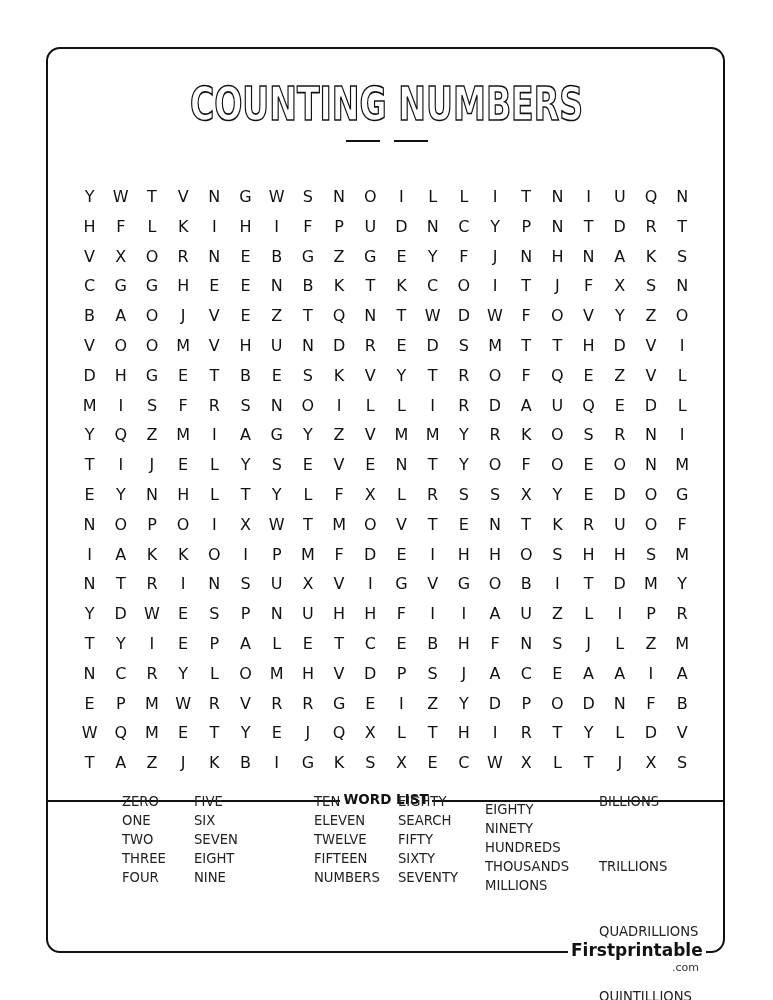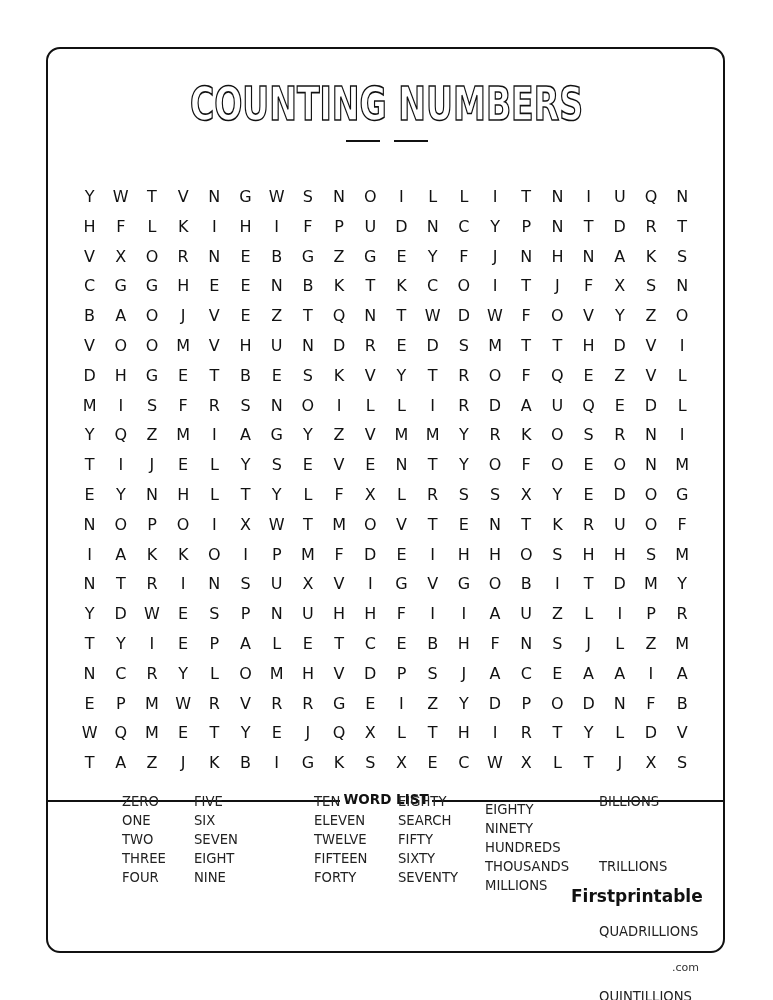--- a/index.html
+++ b/index.html
@@ -9,21 +9,21 @@
     .subtitle-row { position:absolute; left:0; top:140px; width:773px; display:flex; justify-content:center; align-items:center; gap:14px; }
     .dash { width:34px; height:2px; background:#111; }
     .subtitle { font-family:"DejaVu Sans", sans-serif; font-size:20px; color:#111; letter-spacing:0.2px; }
     .grid { position:absolute; left:74px; top:186px; display:grid; grid-template-columns:repeat(20, 31.2px); grid-auto-rows:29.8px; }
     .cell { text-align:center; font-size:16px; line-height:22px; color:#111; font-family:"DejaVu Sans", sans-serif; }
     .wl-line { position:absolute; top:800px; height:2px; background:#111; }
     .wl-label { position:absolute; left:340px; top:791px; width:92px; text-align:center; font-size:13.5px; font-weight:bold; color:#111; font-family:"DejaVu Sans", sans-serif; }
     .wordcols { position:absolute; left:122px; top:792px; display:flex;justify-content:flex-end; }
     .wcol { display:flex; flex-direction:column; }
     .word { font-size:13.2px; line-height:19px; color:#222; white-space:nowrap; font-family:"DejaVu Sans", sans-serif; }
-    .brand { position:absolute; left:568px; top:886px; font-weight:bold; font-size:17px; color:#111; background:#fff; padding:0 3px; font-family:"DejaVu Sans", sans-serif; }
+    .brand { position:absolute; left:568px; top:940px; font-weight:bold; font-size:17px; color:#111; background:#fff; padding:0 3px; font-family:"DejaVu Sans", sans-serif; }
     .brand-com { position:absolute; left:672px; top:961px; font-size:11px; color:#333; font-family:"DejaVu Sans", sans-serif; }
   </style>
 </head>
 <body>
 
 <div class="frame"></div>
 
 <div class="title">COUNTING NUMBERS</div>
 
 <div class="subtitle-row">
@@ -451,21 +451,21 @@
       <span class="word">SIX</span>
       <span class="word">SEVEN</span>
       <span class="word">EIGHT</span>
       <span class="word">NINE</span>
     </div>
     <div class="wcol" style="width: 84px; margin-left: 48px;">
       <span class="word">TEN</span>
       <span class="word">ELEVEN</span>
       <span class="word">TWELVE</span>
       <span class="word">FIFTEEN</span>
-      <span class="word">FORTY</span>
+      <span class="word">NUMBERS</span>
     </div>
     <div class="wcol" style="width: 87px;">
       <span class="word">EIGHTY</span>
       <span class="word">SEARCH</span>
       <span class="word">FIFTY</span>
       <span class="word">SIXTY</span>
       <span class="word">SEVENTY</span>
     </div>
     <div class="wcol" style="width: 114px; margin-top: 8px;">
       <span class="word">EIGHTY</span>

